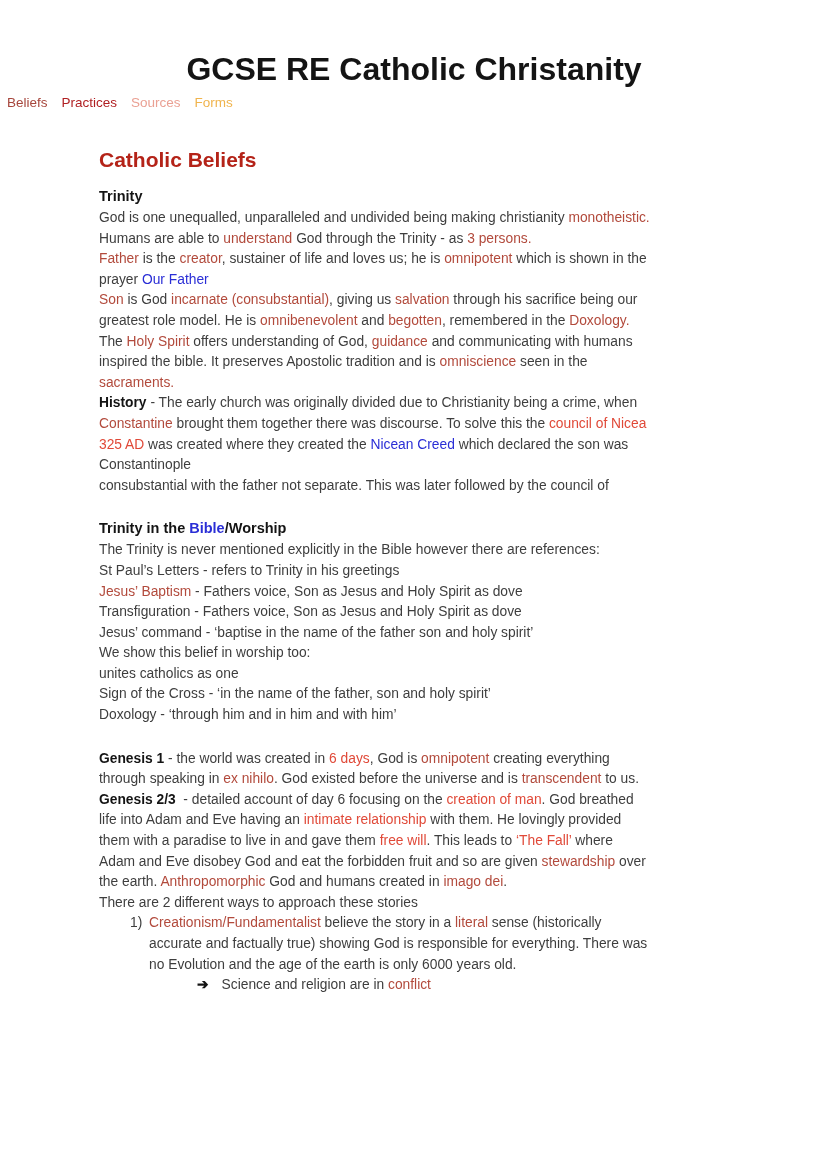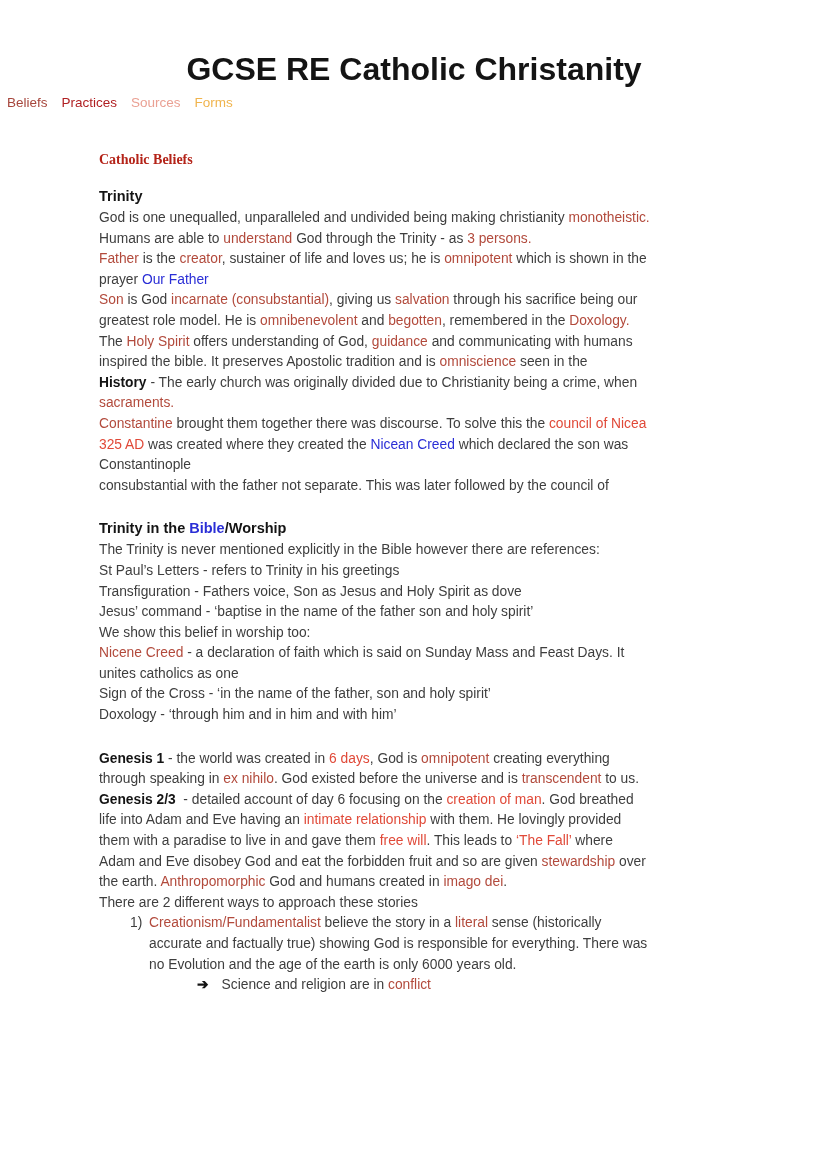--- a/index.html
+++ b/index.html
@@ -22,23 +22,22 @@
   .doc-nav{
     margin-top:8px;
     text-align:left;
     font-size:13.5px;
     line-height:17px;
   }
   .doc-nav a{text-decoration:none;margin:0 7px;cursor:pointer;}
   .content{margin:0 99px;}
   .blk-h1{
     margin:38px 0 16px 0;
-    font-size:14px;line-height:22px;font-weight:700;
+    font-size:21px;line-height:22px;font-weight:700;
     color:var(--heading_red,#b42318);
-    font-family:Liberation Serif, serif;
   }
   .blk-h2{
     margin:0 0 3px 0;
     font-size:14.5px;line-height:18px;font-weight:700;
     color:var(--black,#141414);
   }
   .blk-line{
     font-size:13.8px;line-height:20.6px;
     white-space:nowrap;
   }
@@ -81,34 +80,34 @@
       <div class="blk-h1"><span>Catholic Beliefs</span></div>
       <div class="blk-h2"><span>Trinity</span></div>
       <div class="blk-line"><span>God is one unequalled, unparalleled and undivided being making christianity </span><span class="st-r">monotheistic.</span></div>
       <div class="blk-line"><span>Humans are able to </span><span class="st-r">understand</span><span> God through the Trinity - as </span><span class="st-r">3 persons.</span></div>
       <div class="blk-line"><span class="st-r">Father</span><span> is the </span><span class="st-r">creator</span><span>, sustainer of life and loves us; he is </span><span class="st-r">omnipotent</span><span> which is shown in the</span></div>
       <div class="blk-line"><span>prayer </span><span class="st-u st-i">Our Father</span></div>
       <div class="blk-line"><span class="st-r">Son</span><span> is God </span><span class="st-r">incarnate (consubstantial)</span><span>, giving us </span><span class="st-r">salvation</span><span> through his sacrifice being our</span></div>
       <div class="blk-line"><span>greatest role model. He is </span><span class="st-r">omnibenevolent</span><span> and </span><span class="st-r">begotten</span><span>, remembered in the </span><span class="st-r">Doxology.</span></div>
       <div class="blk-line"><span>The </span><span class="st-r">Holy Spirit</span><span> offers understanding of God, </span><span class="st-r">guidance</span><span> and communicating with humans</span></div>
       <div class="blk-line"><span>inspired the bible. It preserves Apostolic tradition and is </span><span class="st-r">omniscience</span><span> seen in the</span></div>
+      <div class="blk-line"><span class="st-r">sacraments.</span></div>
       <div class="blk-line"><span class="st-b">History</span><span> - The early church was originally divided due to Christianity being a crime, when</span></div>
-      <div class="blk-line"><span class="st-r">sacraments.</span></div>
       <div class="blk-line"><span class="st-r">Constantine</span><span> brought them together there was discourse. To solve this the </span><span class="st-R">council of Nicea</span></div>
       <div class="blk-line"><span class="st-R">325 AD</span><span> was created where they created the </span><span class="st-u">Nicean Creed</span><span> which declared the son was</span></div>
       <div class="blk-line"><span>Constantinople</span></div>
       <div class="blk-line"><span>consubstantial with the father not separate. This was later followed by the council of</span></div>
       <div class="blk-gap"></div>
       <div class="blk-h2"><span>Trinity in the </span><span class="st-u">Bible</span><span>/Worship</span></div>
       <div class="blk-line"><span>The Trinity is never mentioned explicitly in the Bible however there are references:</span></div>
       <div class="blk-line"><span>St Paul’s Letters - refers to Trinity in his greetings</span></div>
+      <div class="blk-line"><span class="st-r">Jesus’ Baptism</span><span> - Fathers voice, Son as Jesus and Holy Spirit as dove</span></div>
       <div class="blk-line"><span>Transfiguration - Fathers voice, Son as Jesus and Holy Spirit as dove</span></div>
       <div class="blk-line"><span>Jesus’ command - ‘baptise in the name of the father son and holy spirit’</span></div>
       <div class="blk-line"><span>We show this belief in worship too:</span></div>
-      <div class="blk-line"><span class="st-r">Nicene Creed</span><span> - a declaration of faith which is said on Sunday Mass and Feast Days. It</span></div>
       <div class="blk-line"><span>unites catholics as one</span></div>
       <div class="blk-line"><span>Sign of the Cross - ‘in the name of the father, son and holy spirit’</span></div>
       <div class="blk-line"><span>Doxology - ‘through him and in him and with him’</span></div>
       <div class="blk-gap"></div>
       <div class="blk-line"><span class="st-b">Genesis 1</span><span> - the world was created in </span><span class="st-R">6 days</span><span>, God is </span><span class="st-r">omnipotent</span><span> creating everything</span></div>
       <div class="blk-line"><span>through speaking in </span><span class="st-r">ex nihilo</span><span>. God existed before the universe and is </span><span class="st-r">transcendent</span><span> to us.</span></div>
       <div class="blk-line"><span class="st-b">Genesis 2/3</span><span>&nbsp; - detailed account of day 6 focusing on the </span><span class="st-R">creation of man</span><span>. God breathed</span></div>
       <div class="blk-line"><span>life into Adam and Eve having an </span><span class="st-R">intimate relationship</span><span> with them. He lovingly provided</span></div>
       <div class="blk-line"><span>them with a paradise to live in and gave them </span><span class="st-R">free will</span><span>. This leads to </span><span class="st-R">‘The Fall’</span><span> where</span></div>
       <div class="blk-line"><span>Adam and Eve disobey God and eat the forbidden fruit and so are given </span><span class="st-r">stewardship</span><span> over</span></div>

